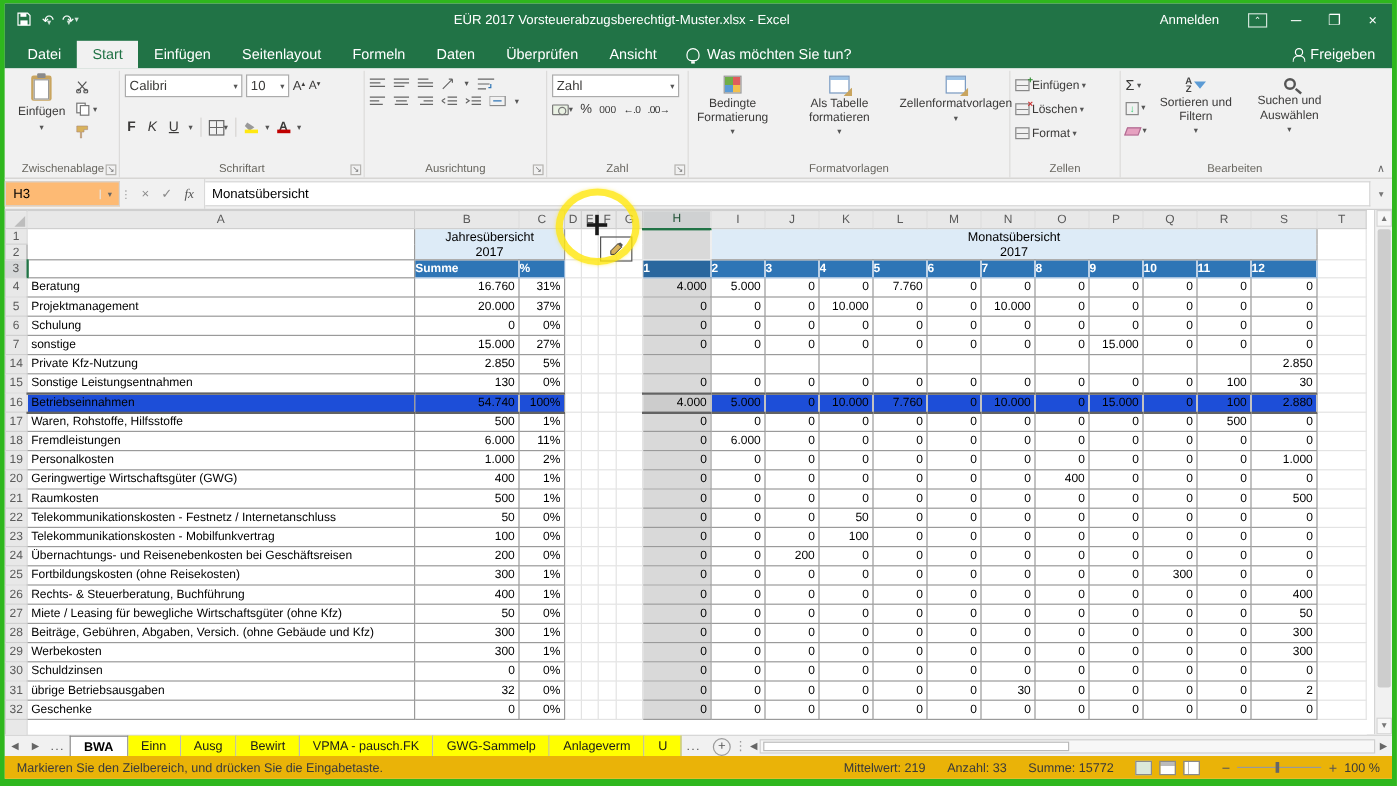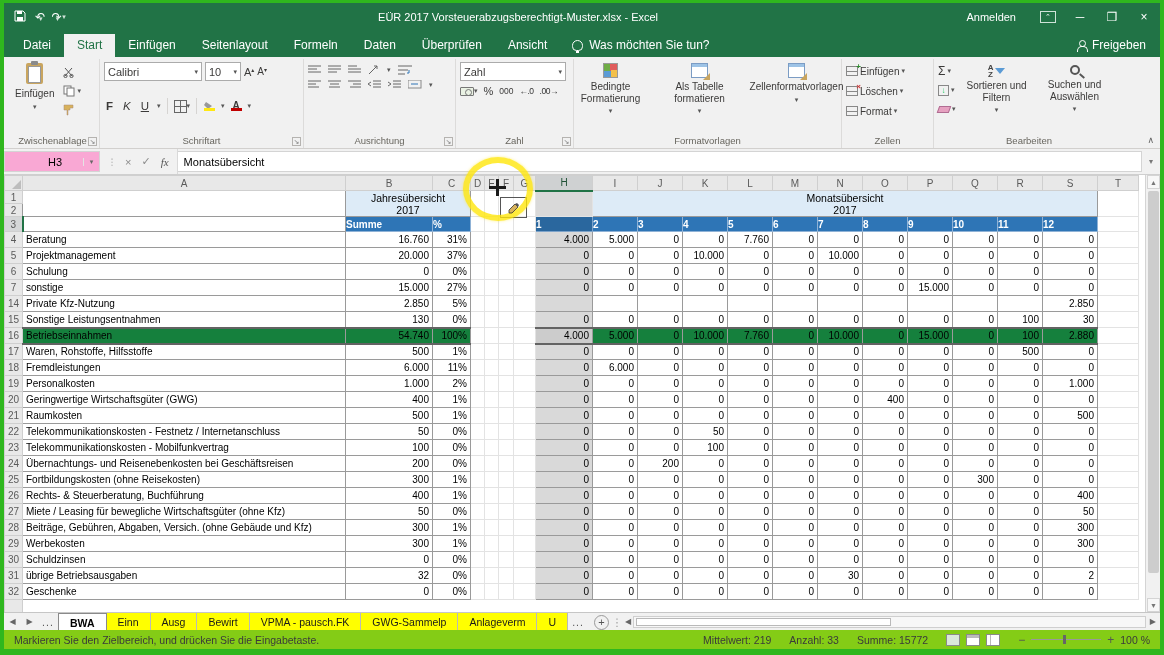--- a/index.html
+++ b/index.html
@@ -68,21 +68,21 @@
   .billico:after { content:""; position:absolute; left:4px; top:1.5px; width:5px; height:5px; border:1px solid #777; border-radius:50%; }
   .decbtn { font-size:8.5px; letter-spacing:-0.5px; color:#333; }
   .cellico { width:12px; height:10px; border:1px solid #888; position:relative; background:linear-gradient(#0000 4px,#888 4px,#888 5px,#0000 5px); }
   .cellico.ins:after, .cellico.del:after { position:absolute; right:-4px; top:-5px; font-size:8px; font-weight:bold; }
   .cellico.ins:after { content:"+"; color:#2e8b2e; }
   .cellico.del:after { content:"×"; color:#c33; }
   .collapse { position:absolute; right:6px; bottom:3px; font-size:9px; color:#666; }
 
   
   .fbar { height:26px; display:flex; align-items:stretch; background:#f1f1f1; border-bottom:1px solid #cfcfcf; flex:0 0 auto; }
-  .namebox { width:96px; background:#f9a8d4; border:1px solid #d4d4d4; display:flex; align-items:center; font-size:11px; margin:2px 7px 2px 0;padding-left:37px; }
+  .namebox { width:96px; background:#fdba74; border:1px solid #d4d4d4; display:flex; align-items:center; font-size:11px; margin:2px 0 2px 0; }
   .namebox .nb-t { flex:1; padding-left:6px; }
   .namebox .nb-d { width:16px; text-align:center; font-size:7px; color:#666; border-left:1px solid #e4e4e4; }
   .fdots { width:10px; display:flex; align-items:center; justify-content:center; color:#999; font-size:9px; }
   .fbtns { display:flex; align-items:center; gap:10px; padding:0 8px; color:#8a8a8a; font-size:11px; border-right:1px solid #d9d9d9; }
   .fx { font-style:italic; font-family:"Liberation Serif", serif; color:#555;text-align:right; }
   .ffield { flex:1; background:#fff; border:1px solid #d4d4d4; border-left:none; margin:2px 0; display:flex; align-items:center; font-size:11px; padding-left:6px; }
   .fexp { width:18px; display:flex; align-items:center; justify-content:center; color:#777; font-size:8px; }
 
   
   .gridwrap { position:relative; height:437px; background:#fff; overflow:hidden; flex:0 0 auto; }
@@ -101,21 +101,21 @@
   .gc { border:1px solid #e3e3e3; background:#fff; }
   .gcf { background:#fff; }
   .num { text-align:right; padding-right:3px; }
   .al { padding-left:3px; }
   .ltblue { background:#ddebf7; border:1px solid #9a9a9a; text-align:center; }
   .ltblue .mt { font-size:10.5px; line-height:12px; }
   .ltblue .my { font-size:10.5px; line-height:12px; }
   .dk { background:#2e75b6; color:#fff; font-weight:bold; text-align:left; border:1px solid #8fb2d6; font-size:10px; }
   .dksel { background:#2a679e; border:1px solid #7da3c9; }
   .selc { background:#d9d9d9;padding-left:23px; }
-  tr.shaded td.tc { background:#15803d; border-top:2px solid #636363; border-bottom:2px solid #636363; }
+  tr.shaded td.tc { background:#1d4ed8; border-top:2px solid #636363; border-bottom:2px solid #636363; }
   tr.shaded td.selc { background:#cccccc; }
   .vscroll { position:absolute; right:0; top:0; bottom:0; width:15px; background:#f1f1f1; border-left:1px solid #d4d4d4; }
   .vs-up, .vs-down { position:absolute; left:1px; width:13px; height:14px; background:#f7f7f7; border:1px solid #d4d4d4; color:#777; font-size:7px; text-align:center; line-height:13px; }
   .vs-up { top:0; } .vs-down { bottom:0; }
   .vs-thumb { position:absolute; left:2px; top:16px; width:11px; height:382px; background:#cdcdcd; border-radius:2px; }
 
   
   .sheettabs { height:18px; background:#f1f1f1; border-top:1px solid #c6c6c6; display:flex; align-items:stretch; font-size:10.5px; flex:0 0 auto; }
   .snav { width:17px; display:flex; align-items:center; justify-content:center; color:#666; font-size:8px; }
   .sdots { width:20px; display:flex; align-items:center; justify-content:center; color:#555; letter-spacing:1px; }
@@ -123,21 +123,21 @@
   .stab.active { background:#fff; font-weight:bold; border:1px solid #8a8a8a; border-bottom:none; color:#000; }
   .addsheet { width:15px; height:15px; margin:1px 4px 0 6px; border:1px solid #9a9a9a; border-radius:50%; color:#555; font-size:11px; line-height:13px; text-align:center; align-self:center; }
   .tabsplit { width:8px; display:flex; align-items:center; justify-content:center; color:#999; }
   .hscroll { flex:1; display:flex; align-items:center; padding:2px 4px; }
   .hs-left { font-size:8px; color:#666; margin-right:2px; }
   .hs-track { flex:1; height:12px; border:1px solid #cfcfcf; background:#f7f7f7; position:relative; }
   .hs-thumb { position:absolute; left:2px; top:1px; height:8px; width:255px; background:#fff; border:1px solid #b9b9b9; }
   .hs-right { font-size:8px; color:#666; margin-left:4px; }
 
   
-  .statusbar { height:19px; background:#84cc16; display:flex; align-items:center; font-size:10.5px; color:#3a3a3a; padding:0 10px; flex:0 0 auto; }
+  .statusbar { height:19px; background:#eab308; display:flex; align-items:center; font-size:10.5px; color:#3a3a3a; padding:0 10px; flex:0 0 auto; }
   .sb-right { margin-left:auto; display:flex; align-items:center; gap:18px; }
   .viewicons { display:flex; gap:6px; }
   .vic { width:14px; height:12px; border:1px solid #8a8a8a; background:#fff; }
   .vic.active { background:#dbe8db; }
   .vic.b2 { background:linear-gradient(#bbb 3px,#fff 3px); }
   .vic.b3 { background:linear-gradient(90deg,#fff 3px,#bbb 3px,#bbb 4px,#fff 4px); }
   .zoomctl { display:flex; align-items:center; gap:6px; }
   .ztrack { width:70px; height:1px; background:#999; position:relative; }
   .zthumb { position:absolute; left:32px; top:-4px; width:3px; height:9px; background:#666; }
   .zsign { font-size:12px; color:#555; }

